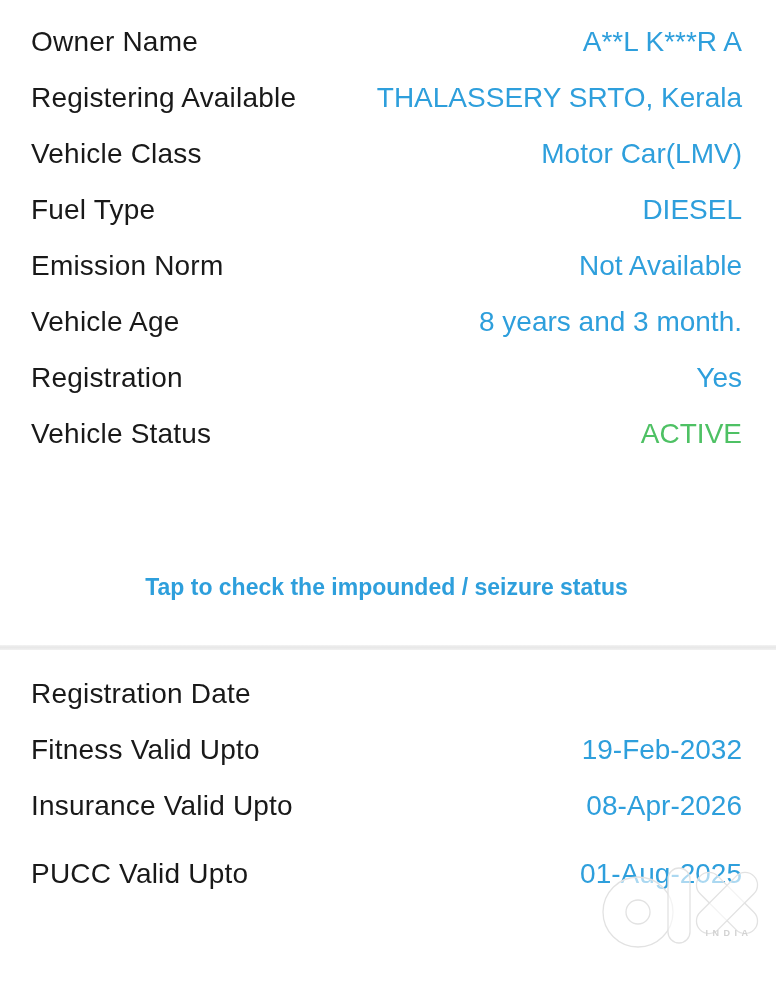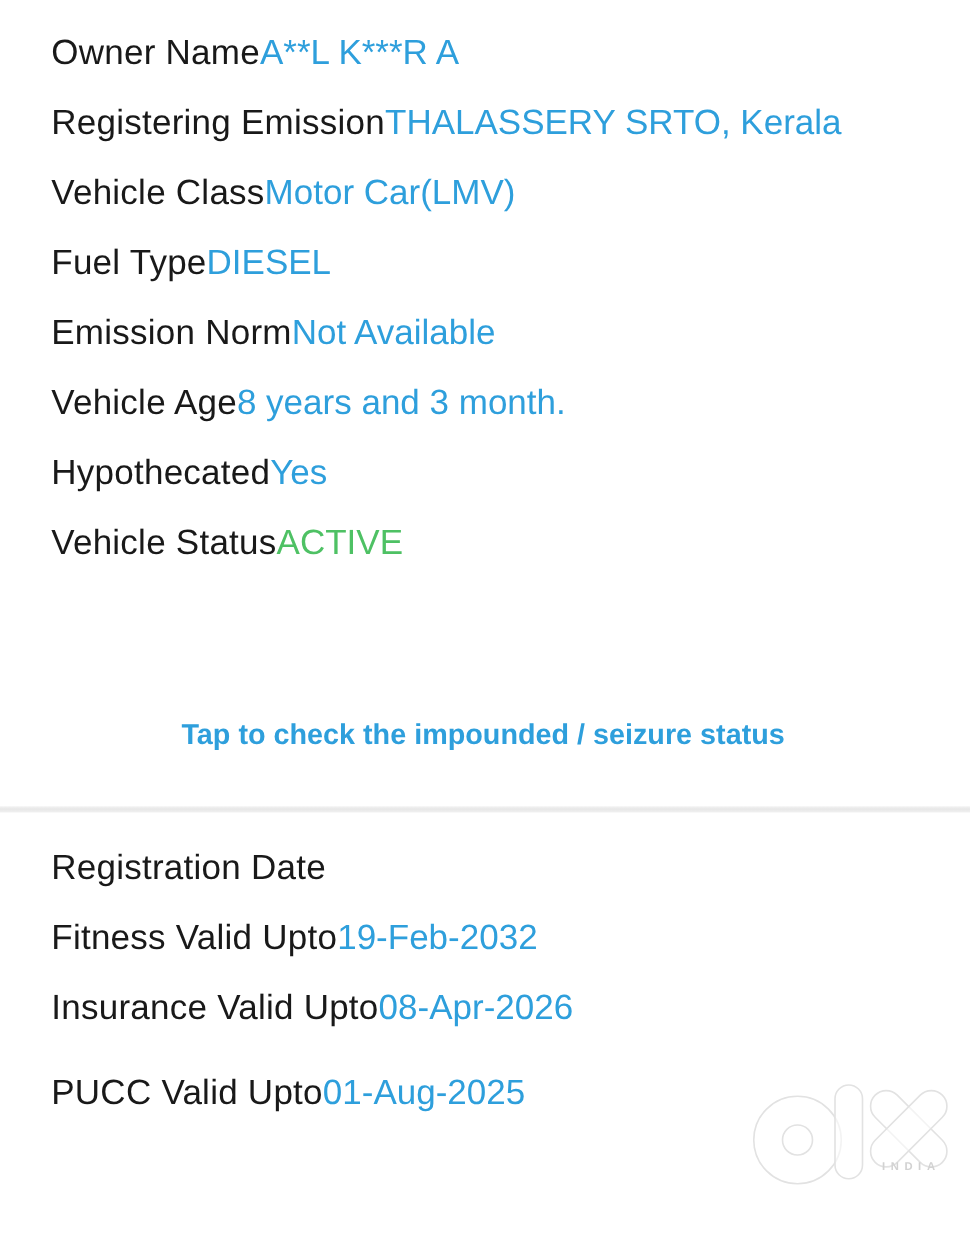--- a/index.html
+++ b/index.html
@@ -12,23 +12,22 @@
   }
   .page { position: relative; width: 776px; height: 999px; background: #ffffff; }
 
   .section { padding: 0 34px 0 31px; }
 
   .details { padding-top: 14px; }
   .row {
     height: 56px;
     display: flex;
     align-items: center;
-    justify-content: flex-start;
+    justify-content: space-between;
     background: #ffffff;
-    margin-left: 10px;
   }
   .row .label {
     font-size: 28px;
     font-weight: 400;
     color: #191919;
     letter-spacing: 0.2px;
     white-space: nowrap;
   }
   .row .value {
     font-size: 28px;
@@ -88,41 +87,41 @@
 <body>
 
 <div class="page">
 
   <div class="section details">
     <div class="row">
       <span class="label">Owner Name</span>
       <span class="value">A**L K***R A</span>
     </div>
     <div class="row">
-      <span class="label">Registering Emission</span>
+      <span class="label">Registering Available</span>
       <span class="value">THALASSERY SRTO, Kerala</span>
     </div>
     <div class="row">
       <span class="label">Vehicle Class</span>
       <span class="value">Motor Car(LMV)</span>
     </div>
     <div class="row">
       <span class="label">Fuel Type</span>
       <span class="value">DIESEL</span>
     </div>
     <div class="row">
       <span class="label">Emission Norm</span>
       <span class="value">Not Available</span>
     </div>
     <div class="row">
       <span class="label">Vehicle Age</span>
       <span class="value">8 years and 3 month.</span>
     </div>
     <div class="row">
-      <span class="label">Hypothecated</span>
+      <span class="label">Registration</span>
       <span class="value">Yes</span>
     </div>
     <div class="row">
       <span class="label">Vehicle Status</span>
       <span class="value green">ACTIVE</span>
     </div>
   </div>
 
   <div class="section">
     <div class="impound-link">Tap to check the impounded / seizure status</div>

